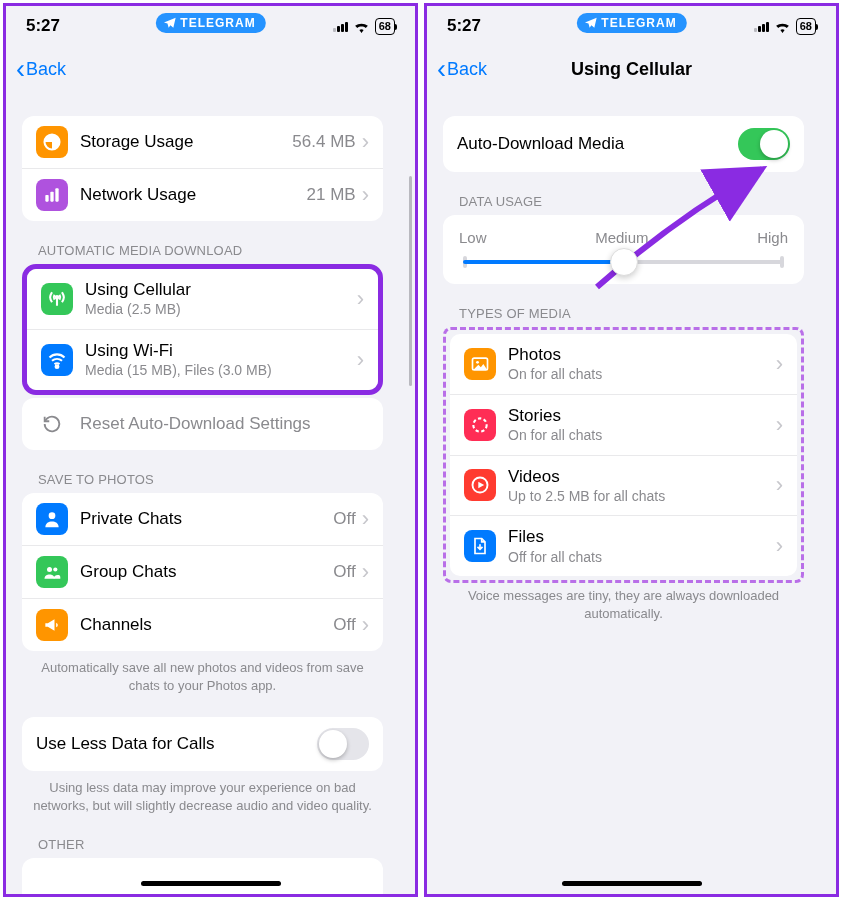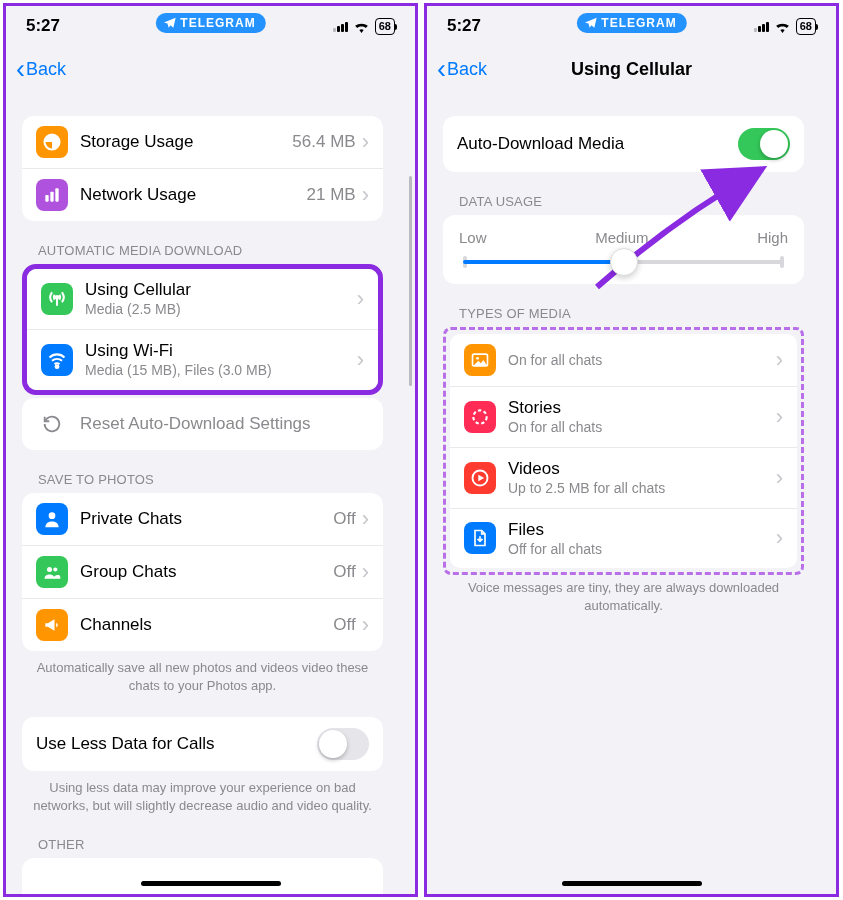--- a/index.html
+++ b/index.html
@@ -336,21 +336,21 @@
               <path d="M4 10v4h3l8 5V5l-8 5H4zm15 2a3 3 0 0 0-2-2.8v5.6A3 3 0 0 0 19 12z"></path>
             </svg>
         </div>
         <div class="row-body">
             <div class="row-title">Channels</div>
           </div>
         <div class="row-value">Off</div>
         <div class="chevron">›</div>
       </div>
     </div>
-    <div class="footer-text">Automatically save all new photos and videos video these chats to your Photos app.</div>
+    <div class="footer-text">Automatically save all new photos and videos from save chats to your Photos app.</div>
 
     <div class="list" style="margin-top:22px;">
       <div class="row" style="min-height:54px;">
         <div class="row-body">
             <div class="row-title">Use Less Data for Calls</div>
           </div>
         <div class="toggle">
             <div class="knob"></div>
           </div>
       </div>
@@ -443,20 +443,21 @@
       <div class="list">
         <div class="row">
           <div class="row-icon" style="background:#ff9500">
             <svg width="20" height="20" viewBox="0 0 24 24" fill="#fff">
                 <rect x="3" y="5" width="18" height="14" rx="2" fill="none" stroke="#fff" stroke-width="2"></rect>
                 <circle cx="9" cy="10" r="1.7"></circle>
                 <path d="M5 18l5-5 3 3 3-4 4 6z"></path>
               </svg>
           </div>
           <div class="row-body">
+            <div class="row-title">Photos</div>
             <div class="row-sub">On for all chats</div>
           </div>
           <div class="chevron">›</div>
         </div>
         <div class="row">
           <div class="row-icon" style="background:#ff2d55">
             <svg width="20" height="20" viewBox="0 0 24 24" fill="none" stroke="#fff" stroke-width="2.5" stroke-dasharray="4 3">
                 <circle cx="12" cy="12" r="8"></circle>
               </svg>
           </div>

